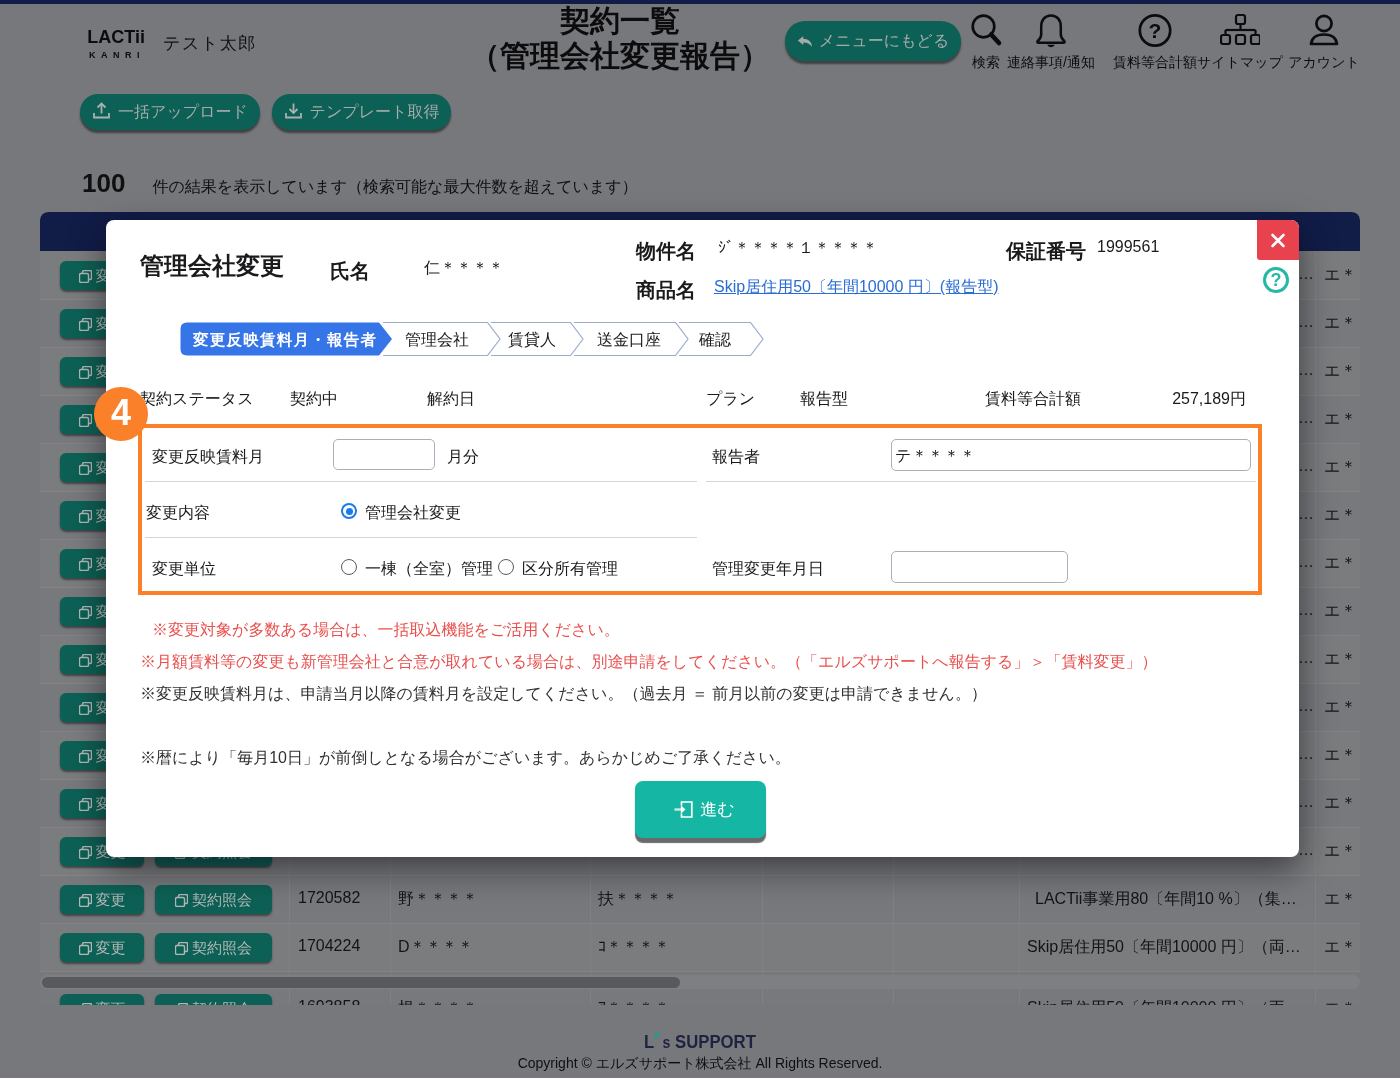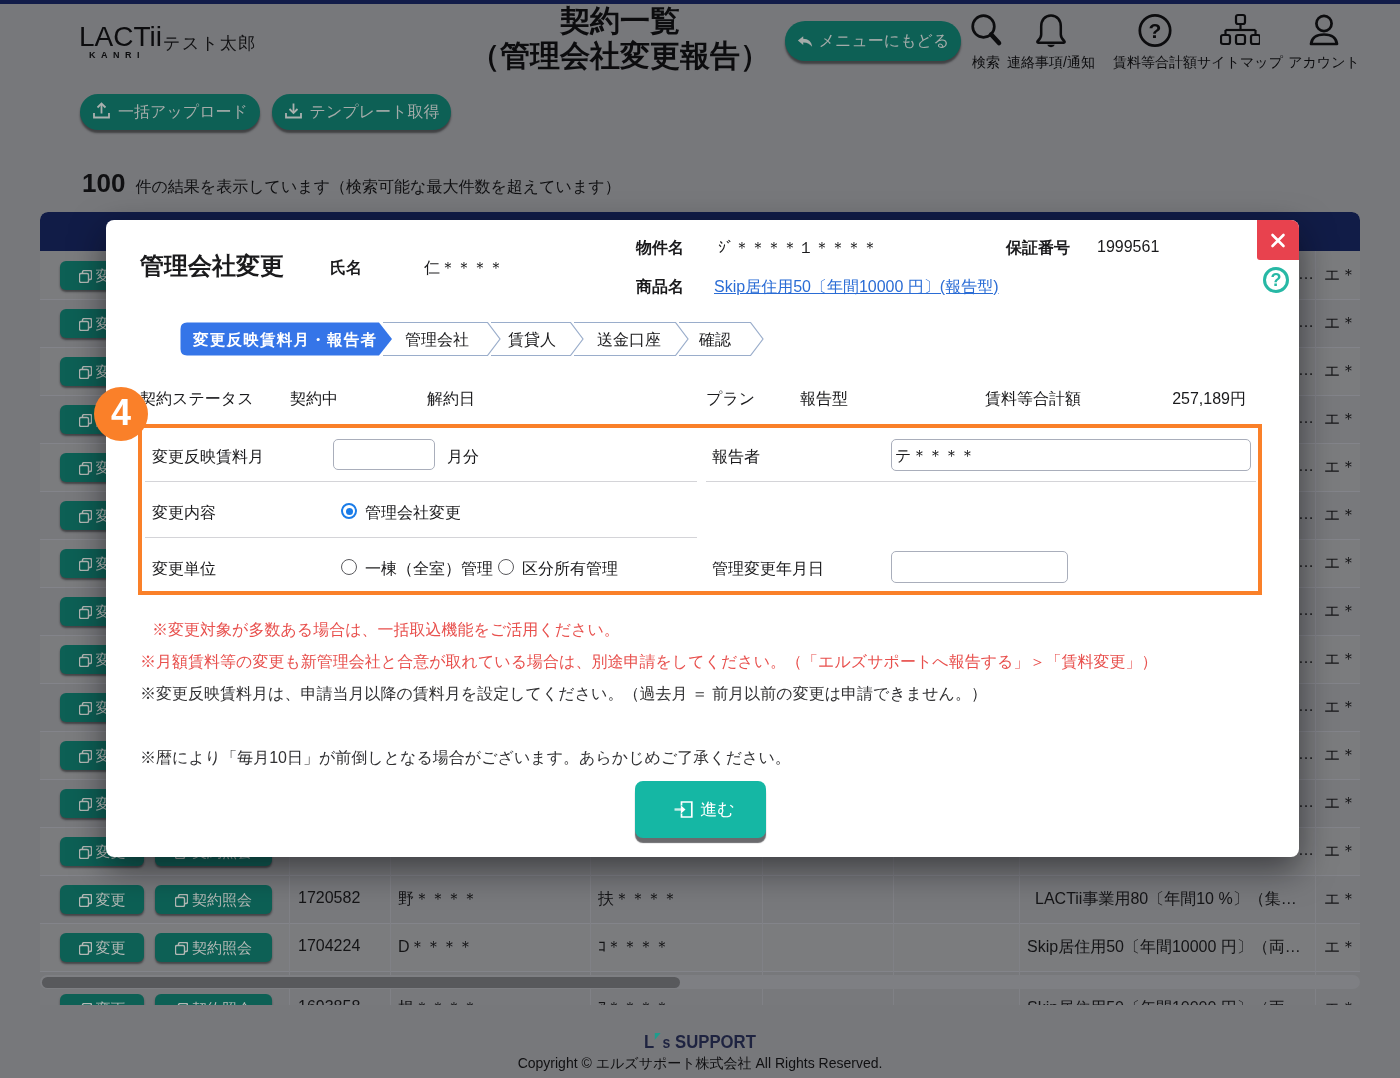--- a/index.html
+++ b/index.html
@@ -4,32 +4,32 @@
 <title>契約一覧</title>
 <style>
 * { margin:0; padding:0; box-sizing:border-box; } .fx { font-size:0; }
 html,body { width:1400px; height:1078px; overflow:hidden; }
 body { position:relative; background:#77787b; font-family:"Liberation Sans",sans-serif; }
 .abs { position:absolute; }
 
 
 #topbar { left:0; top:0; width:1400px; height:4px; background:#121c49; }
 #logo { left:79px; top:27px; color:#0c0c0e; }
-#logo .l1 { font-size:28px; font-weight:normal; letter-spacing:0px; line-height:20px; }
+#logo .l1 { font-size:18px; font-weight:bold; letter-spacing:0px; line-height:20px;text-align:right; }
 #logo .l2 { font-size:9px; font-weight:bold; letter-spacing:5.5px; margin-top:3px; margin-left:10px; }
 #uname { left:163px; top:32px; font-size:17px; letter-spacing:1.5px; color:#101012; }
 #ptitle { left:410px; top:3px; width:420px; text-align:center; font-size:30px; font-weight:bold; color:#0c0c0e; line-height:35px; }
 .tealdim { background:#0d6055; border-radius:20px; box-shadow:0 3px 2px rgba(20,20,22,0.55); color:#a4aba9; }
 #menuback { left:785px; top:21px; width:176px; height:40px; font-size:16px; line-height:40px; text-align:center; }
 .navic { top:13px; text-align:center; color:#0c0c0e; }
 .navic .lbl { font-size:14px; color:#0c0c0e; margin-top:-1px; white-space:nowrap; }
 #pill1 { left:80px; top:94px; width:180px; height:36px; font-size:16px; line-height:36px; text-align:center; }
 #pill2 { left:272px; top:94px; width:179px; height:36px; font-size:16px; line-height:36px; text-align:center; }
 #results { left:82px; top:168px; font-size:16px; color:#101012; }
-#results b { font-size:26px; margin-right:10px;text-align:center; }
+#results b { font-size:26px; margin-right:27px;text-align:center; }
 
 
 #table { left:40px; top:212px; width:1320px; height:793px; overflow:hidden; border-radius:8px 8px 0 0; }
 #thead { position:absolute; left:0; top:0; width:1320px; height:39px; background:#111c47; border-radius:8px 8px 0 0; }
 .row { position:absolute; left:0; width:1320px; height:48px; }
 .row.odd { background:#7b7c7e; }
 .row.even { background:#78797c; }
 .rline { position:absolute; left:0; width:1320px; height:1px; background:#83848a; }
 .cline { position:absolute; top:39px; width:1px; height:754px; background:#808186; }
 .rbtn { position:absolute; top:10px; height:29px; background:#0d6055; border-radius:6px; color:#b3b8b5; font-size:15px; text-align:center; line-height:29px; box-shadow:0 2px 2px rgba(15,15,18,0.5); white-space:nowrap; overflow:hidden; }
@@ -41,21 +41,21 @@
 
 
 #flogo { left:644px; top:1031px; width:160px; color:#1e2340; font-size:19px; font-weight:bold; white-space:nowrap; transform:scaleX(0.88); transform-origin:left top; }
 #fcopy { left:0px; top:1055px; width:1400px; text-align:center; font-size:14px; color:#101012; }
 
 
 #modal { left:106px; top:220px; width:1193px; height:637px; background:#ffffff; border-radius:8px; box-shadow:0 12px 34px rgba(10,10,14,0.55); }
 #mclose { position:absolute; right:0px; top:0px; width:42px; height:40px; background:#e8424e; border-radius:0 8px 0 3px; }
 #mhelp { position:absolute; left:1157px; top:47px; width:26px; height:26px; border:3px solid #27b8a5; border-radius:50%; color:#27b8a5; font-size:18px; font-weight:bold; text-align:center; line-height:21px; }
 #mtitle { position:absolute; left:34px; top:30px; font-size:24px; font-weight:bold; color:#1a1a1c; }
-.mlbl { position:absolute; font-weight:bold; font-size:16px; color:#1a1a1c; white-space:nowrap; }
+.mlbl { position:absolute; font-weight:bold; font-size:20px; color:#1a1a1c; white-space:nowrap; }
 .mval { position:absolute; font-size:16px; color:#1a1a1c; white-space:nowrap; }
 #mlink { position:absolute; left:608px; top:57px; font-size:16px; color:#2a6cd5; text-decoration:underline; white-space:nowrap; }
 #steps { position:absolute; left:74px; top:102px; }
 .inforow { position:absolute; font-size:16px; color:#1a1a1c; white-space:nowrap; }
 #obox { position:absolute; left:32px; top:204px; width:1124px; height:171px; border:4px solid #fa8029; }
 .fl { position:absolute; font-size:16px; color:#1a1a1c; white-space:nowrap; }
 .inp { position:absolute; border:1px solid #a9aebb; border-radius:5px; background:#fff; }
 .divl { position:absolute; height:1px; background:#d4d4d8; }
 .radio { position:absolute; width:16px; height:16px; border:1.5px solid #5a5a5e; border-radius:50%; background:#fff; }
 .radio.sel { border:2px solid #1a7ce8; }
@@ -405,21 +405,21 @@
   <div class="inforow" style="left:1059px; top:169px; width:81px; text-align:right;">257,189円</div>
   <div id="obox"></div>
   <div class="fl" style="left:46px; top:227px;">変更反映賃料月</div>
   <div class="inp" style="left:227px; top:219px; width:102px; height:31px;"></div>
   <div class="fl" style="left:341px; top:227px;">月分</div>
   <div class="fl" style="left:606px; top:227px;">報告者</div>
   <div class="inp" style="left:785px; top:219px; width:360px; height:32px;"></div>
   <div class="fl" style="left:789px; top:226px; border:0; font-size:16px;">テ＊＊＊＊</div>
   <div class="divl" style="left:39px; top:261px; width:552px;"></div>
   <div class="divl" style="left:600px; top:261px; width:550px;"></div>
-  <div class="fl" style="left:46px; top:283px;">変更内容</div>
+  <div class="fl" style="left:40px; top:283px;">変更内容</div>
   <div class="radio sel" style="left:235px; top:283px;"></div>
   <div class="fl" style="left:259px; top:283px;">管理会社変更</div>
   <div class="divl" style="left:39px; top:317px; width:552px;"></div>
   <div class="fl" style="left:46px; top:339px;">変更単位</div>
   <div class="radio" style="left:235px; top:339px;"></div>
   <div class="fl" style="left:259px; top:339px;">一棟（全室）管理</div>
   <div class="radio" style="left:392px; top:339px;"></div>
   <div class="fl" style="left:416px; top:339px;">区分所有管理</div>
   <div class="fl" style="left:606px; top:339px;">管理変更年月日</div>
   <div class="inp" style="left:785px; top:331px; width:177px; height:32px;"></div>

